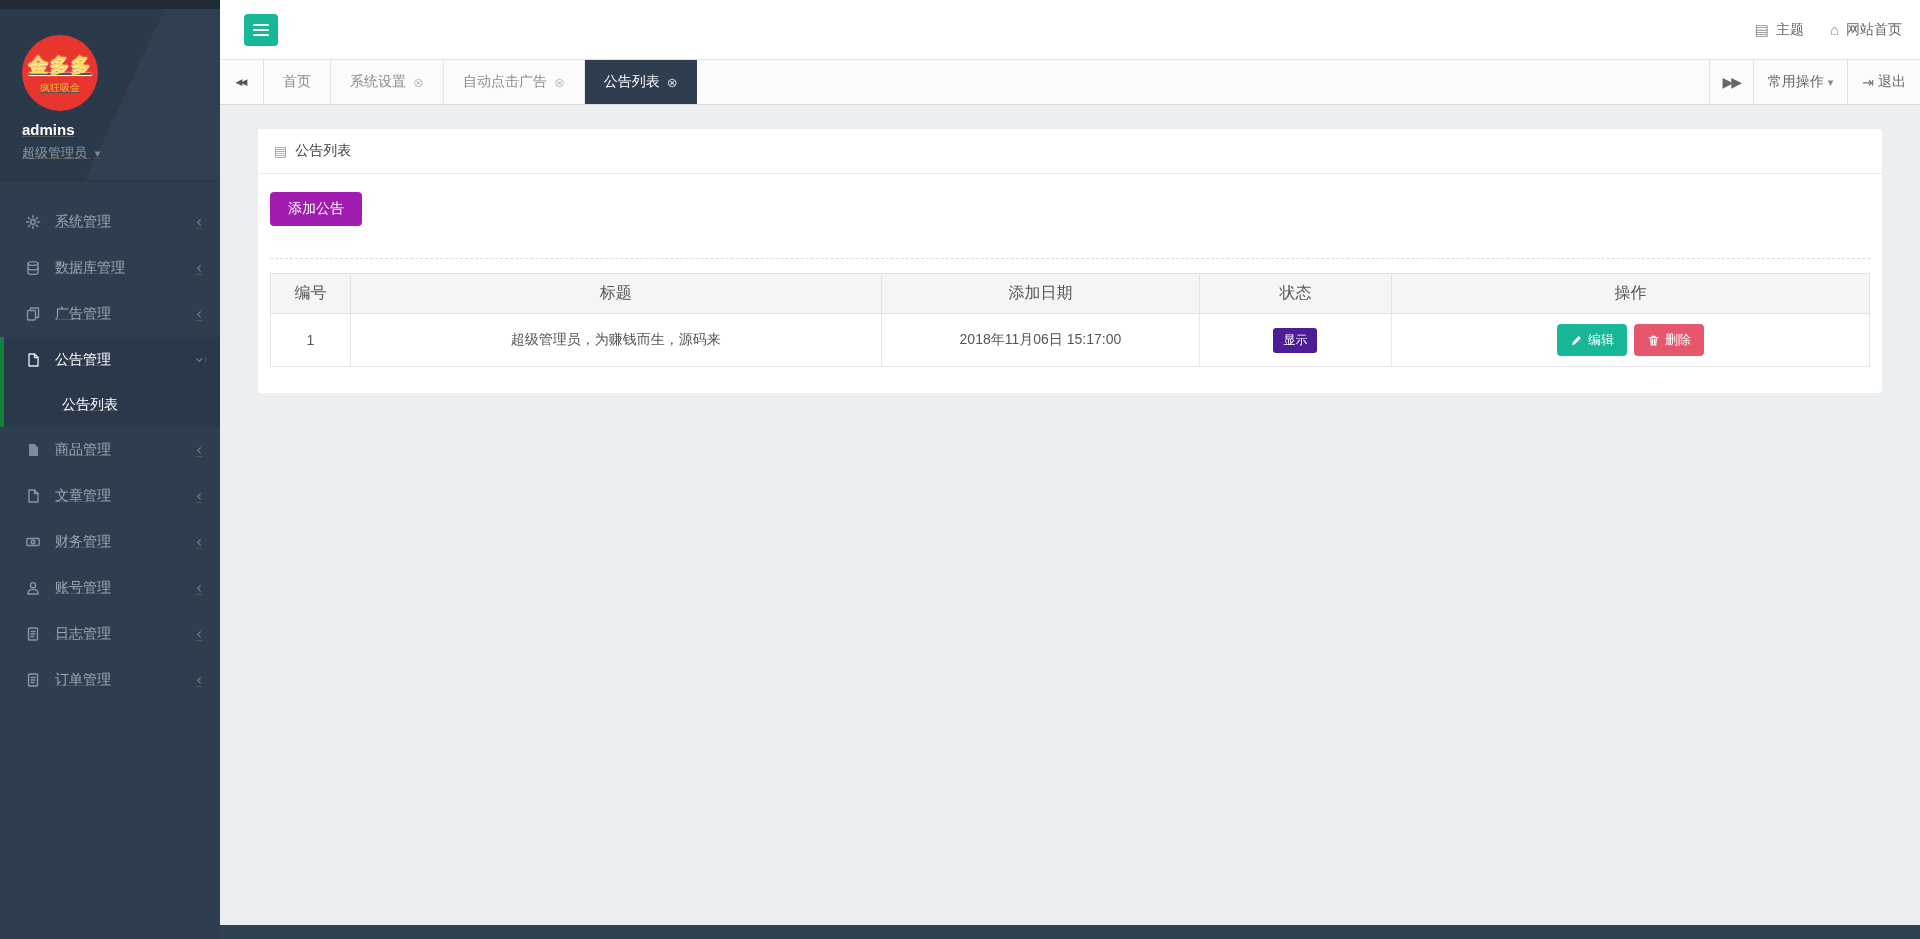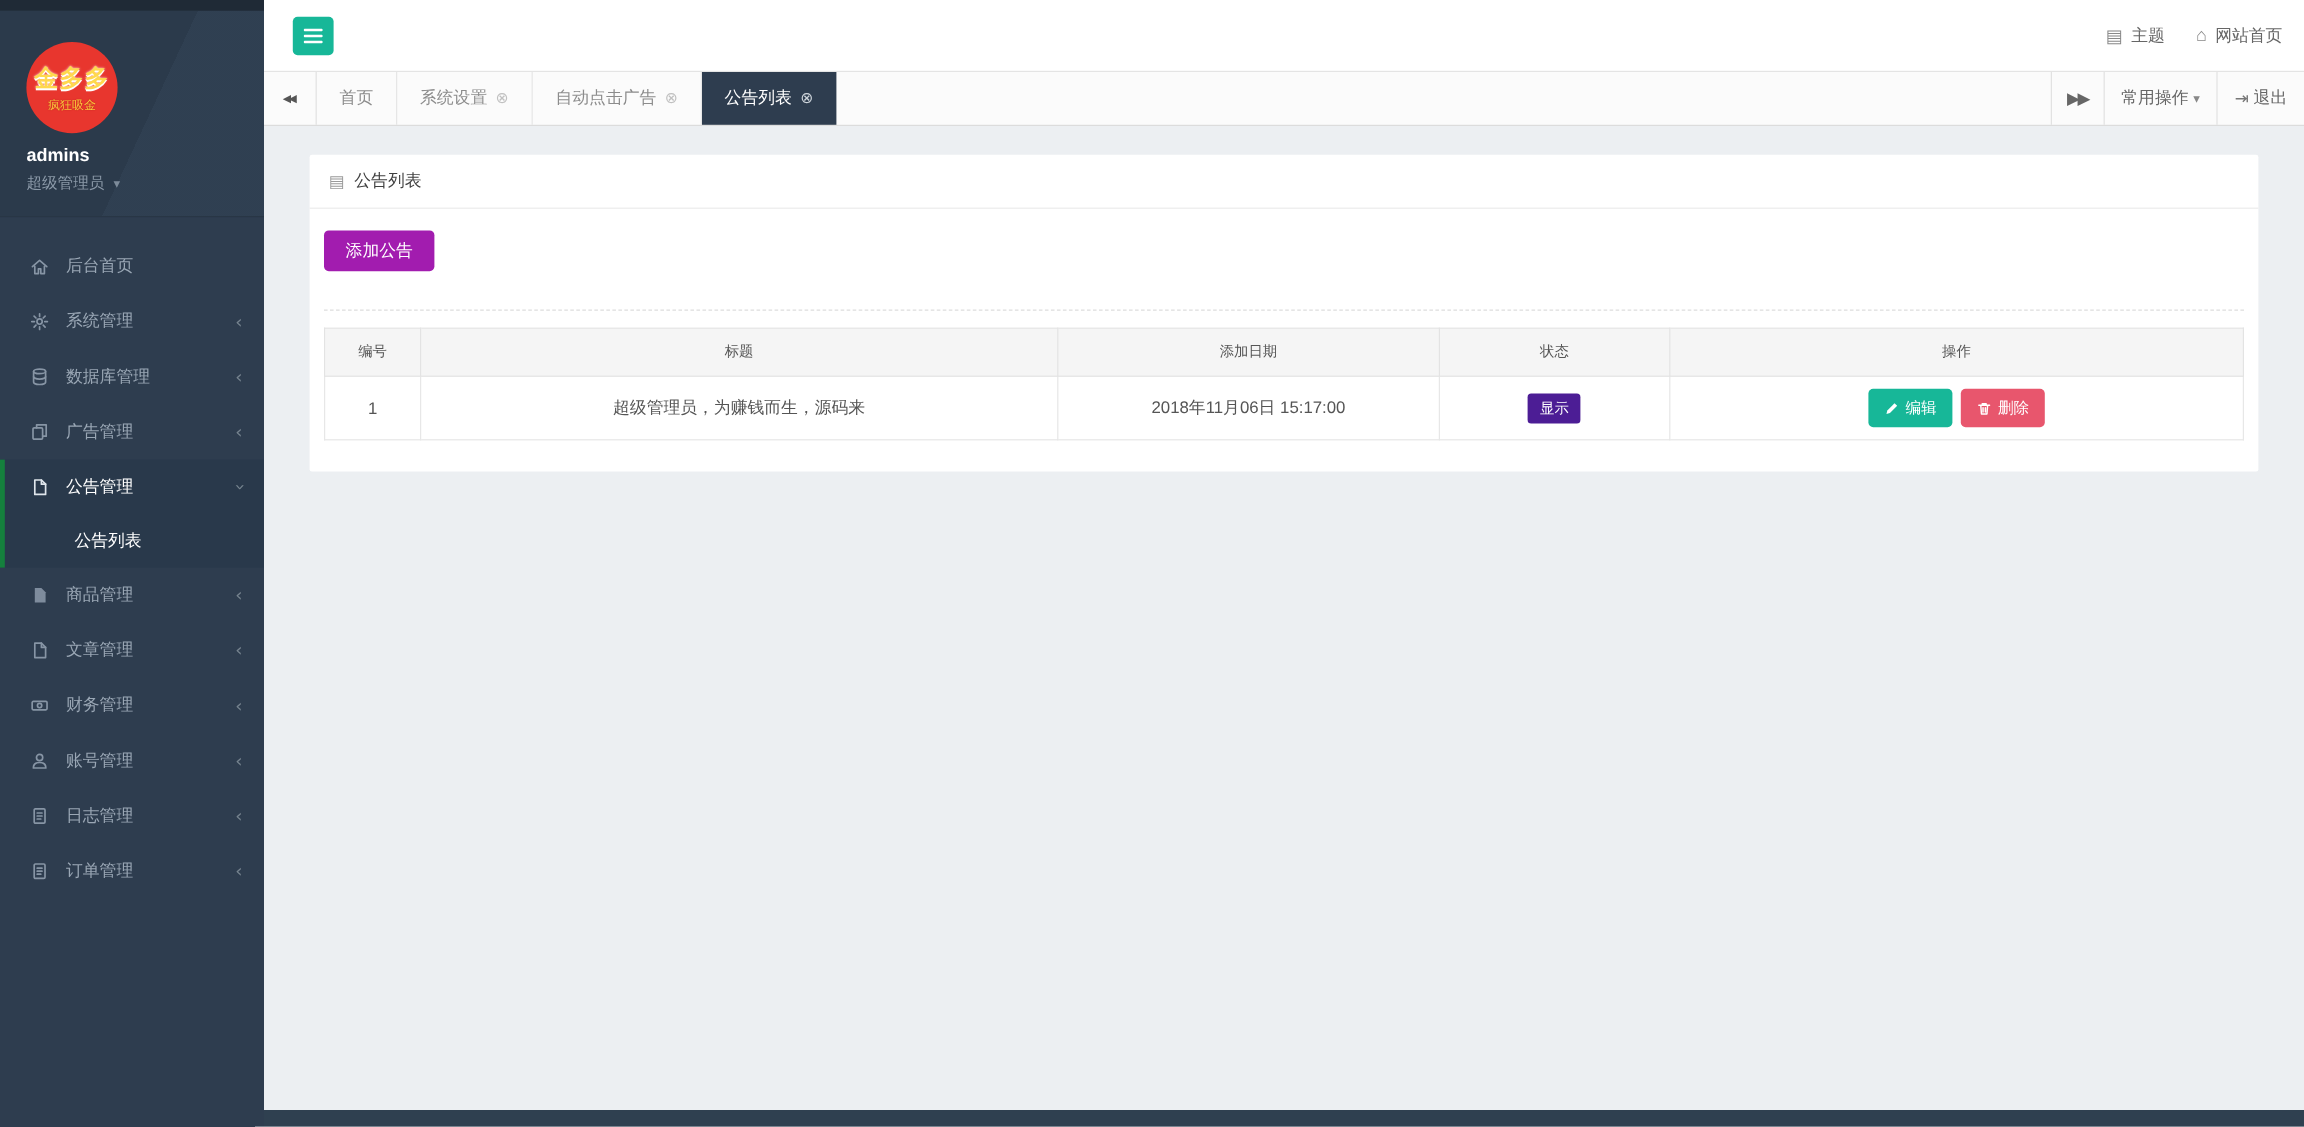--- a/index.html
+++ b/index.html
@@ -1,21 +1,21 @@
 <!DOCTYPE html>
 <html><head>
 <meta charset="utf-8">
 <style>
   * { margin:0; padding:0; box-sizing:border-box; }
   html,body { width:1920px; height:939px; overflow:hidden;
     font-family:"Liberation Sans","DejaVu Sans",sans-serif; font-size:14px; color:#555; }
   body { display:flex; background:#eceff2; }
 
   
-  .sidebar { width:220px; min-width:220px; height:939px; background:#2e3d4f; display:flex; flex-direction:column; }
+  .sidebar { width:220px; min-width:220px; height:939px; background:#2e3d4f; display:flex; flex-direction:column;text-decoration:underline; }
   .side-topstrip { height:9px; background:#1f2a36; }
   .profile { background:linear-gradient(115deg,#2b3a4b 0 55%,#31425480 55% 100%); padding:26px 0 18px 0; text-align:left; }
   .logo-circle { width:76px; height:76px; border-radius:50%; background:#e8362e; margin-left:22px;
     display:flex; flex-direction:column; align-items:center; justify-content:center; overflow:hidden; }
   .logo-main { color:#ffd84d; font-weight:bold; font-size:20px; letter-spacing:1px;
     text-shadow:0 0 2px #fff, 0 1px 0 #fff; }
   .logo-sub { color:#ffc53d; font-size:10px; margin-top:2px; text-shadow:0 0 1px #a31d12; }
   .profile-name { color:#fff; font-weight:bold; font-size:15px; margin:10px 0 0 22px; }
   .profile-role { color:#8b99a8; font-size:13px; margin:6px 0 0 22px; cursor:pointer; }
   .profile-role .caret { font-size:11px; color:#7d8b9a; margin-left:4px; }
@@ -63,21 +63,21 @@
   .panel-header { height:45px; display:flex; align-items:center; padding:0 16px;
     border-bottom:1px solid #ececec; color:#404040; font-size:14px; }
   .panel-header .ph-icon { color:#9a9a9a; margin-right:8px; font-size:14px; }
   .panel-body { padding:18px 12px 26px 12px; }
   .btn-add { background:#a21caf; color:#fff; border:none; border-radius:4px;
     padding:8px 18px; font-size:14px; cursor:pointer; font-family:inherit; }
   .dotted-sep { border:none; border-top:1px dashed #ddd; margin:32px 0 14px 0; }
 
   table.grid { width:100%; border-collapse:collapse; border:1px solid #ddd; table-layout:fixed; }
   table.grid th { background:#f5f5f5; border:1px solid #e3e3e3; height:40px;
-    font-weight:normal; color:#565656; font-size:12px; text-align:center; }
+    font-weight:normal; color:#565656; font-size:16px; text-align:center; }
   table.grid td { border:1px solid #e7e7e7; height:53px; text-align:center; color:#555; font-size:14px; background:#fff; }
   .col-id{width:5%;} .col-title{width:33.2%;} .col-date{width:19.9%;} .col-status{width:12%;} .col-ops{width:29.9%;}
 
   .badge-status { display:inline-block; background:#4c1d95; color:#fff; font-size:12px;
     padding:4px 10px; border-radius:3px; cursor:pointer; }
   .ops { display:flex; align-items:center; justify-content:center; gap:7px; }
   .btn-op { border:none; border-radius:4px; color:#fff; font-size:13px; padding:7px 13px;
     display:inline-flex; align-items:center; gap:5px; cursor:pointer; font-family:inherit; }
   .btn-edit { background:#17b798; }
   .btn-del { background:#e8566d; }
@@ -99,28 +99,20 @@
       <div class="logo-sub">疯狂吸金</div>
     </div>
     <div class="profile-name">admins</div>
     <div class="profile-role">
       <span>超级管理员</span>
       <span class="caret">▾</span>
     </div>
   </div>
 
   <nav class="menu">
-    <div class="menu-item">
-      <span class="mi-icon">
-        <svg class="mi-svg" viewBox="0 0 16 16">
-            <path d="M2 8.2 8 3l6 5.2M4 8v6h3v-4h2v4h3V8"></path>
-          </svg>
-      </span>
-      <span class="mi-label">后台首页</span>
-    </div>
 
     <div class="menu-item">
       <span class="mi-icon">
         <svg class="mi-svg" viewBox="0 0 16 16">
             <circle cx="8" cy="8" r="2.2"></circle>
             <path d="M8 1.5v2.2M8 12.3v2.2M1.5 8h2.2M12.3 8h2.2M3.4 3.4l1.6 1.6M11 11l1.6 1.6M12.6 3.4 11 5M5 11l-1.6 1.6"></path>
           </svg>
       </span>
       <span class="mi-label">系统管理</span>
       <span class="chev">‹</span>

